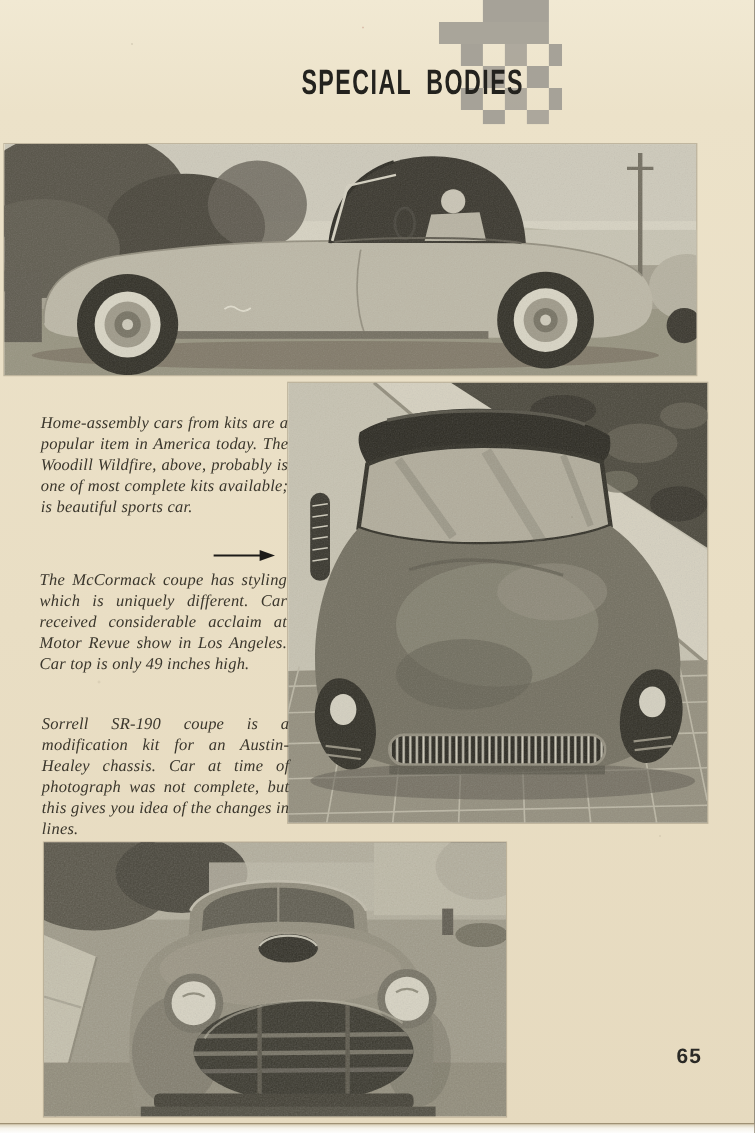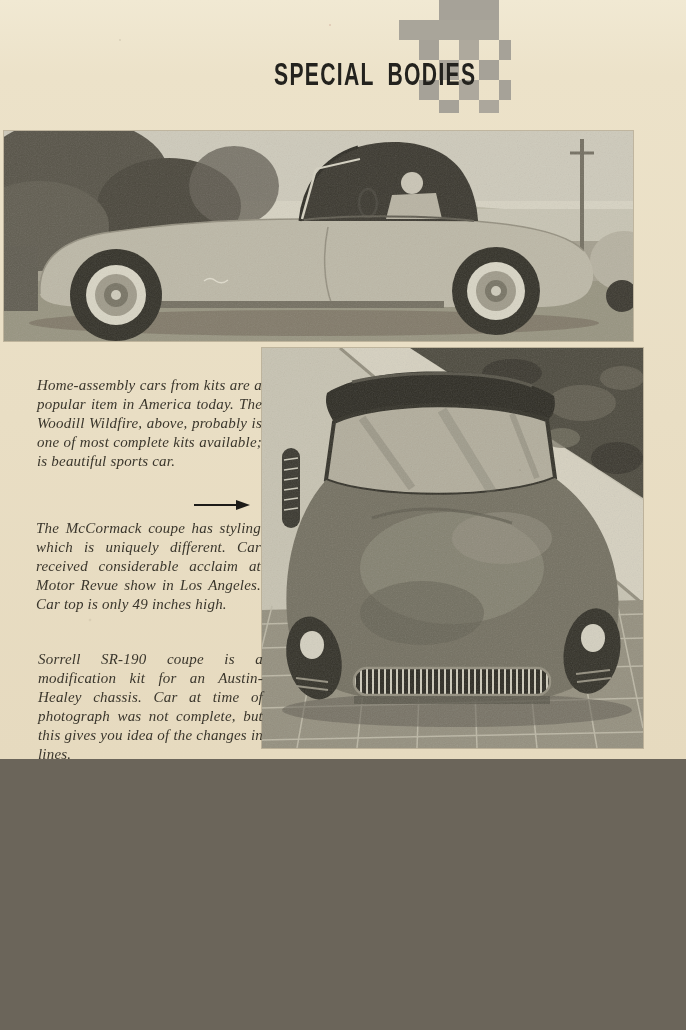--- a/index.html
+++ b/index.html
@@ -1,17 +1,17 @@
 <!DOCTYPE html>
 <html><head>
 <meta charset="utf-8">
 <style>
   html,body { margin:0; padding:0; background:#6b655a; }
   .page {
-    position:relative; width:686px; height:759px; overflow:hidden;
+    position:relative; width:686px; height:1030px; overflow:hidden;
     background:
       linear-gradient(180deg, #f1e9d3 0%, #ece2c9 10%, #e9dec4 55%, #e6dabf 100%);
     font-family:"Liberation Sans", sans-serif;
   }
   
   .page::after {
     content:""; position:absolute; inset:0; pointer-events:none;
     background:
       radial-gradient(2px 2px at 120px 40px, rgba(90,80,60,.25), transparent 60%),
       radial-gradient(2px 2px at 330px 25px, rgba(150,60,50,.35), transparent 60%),

